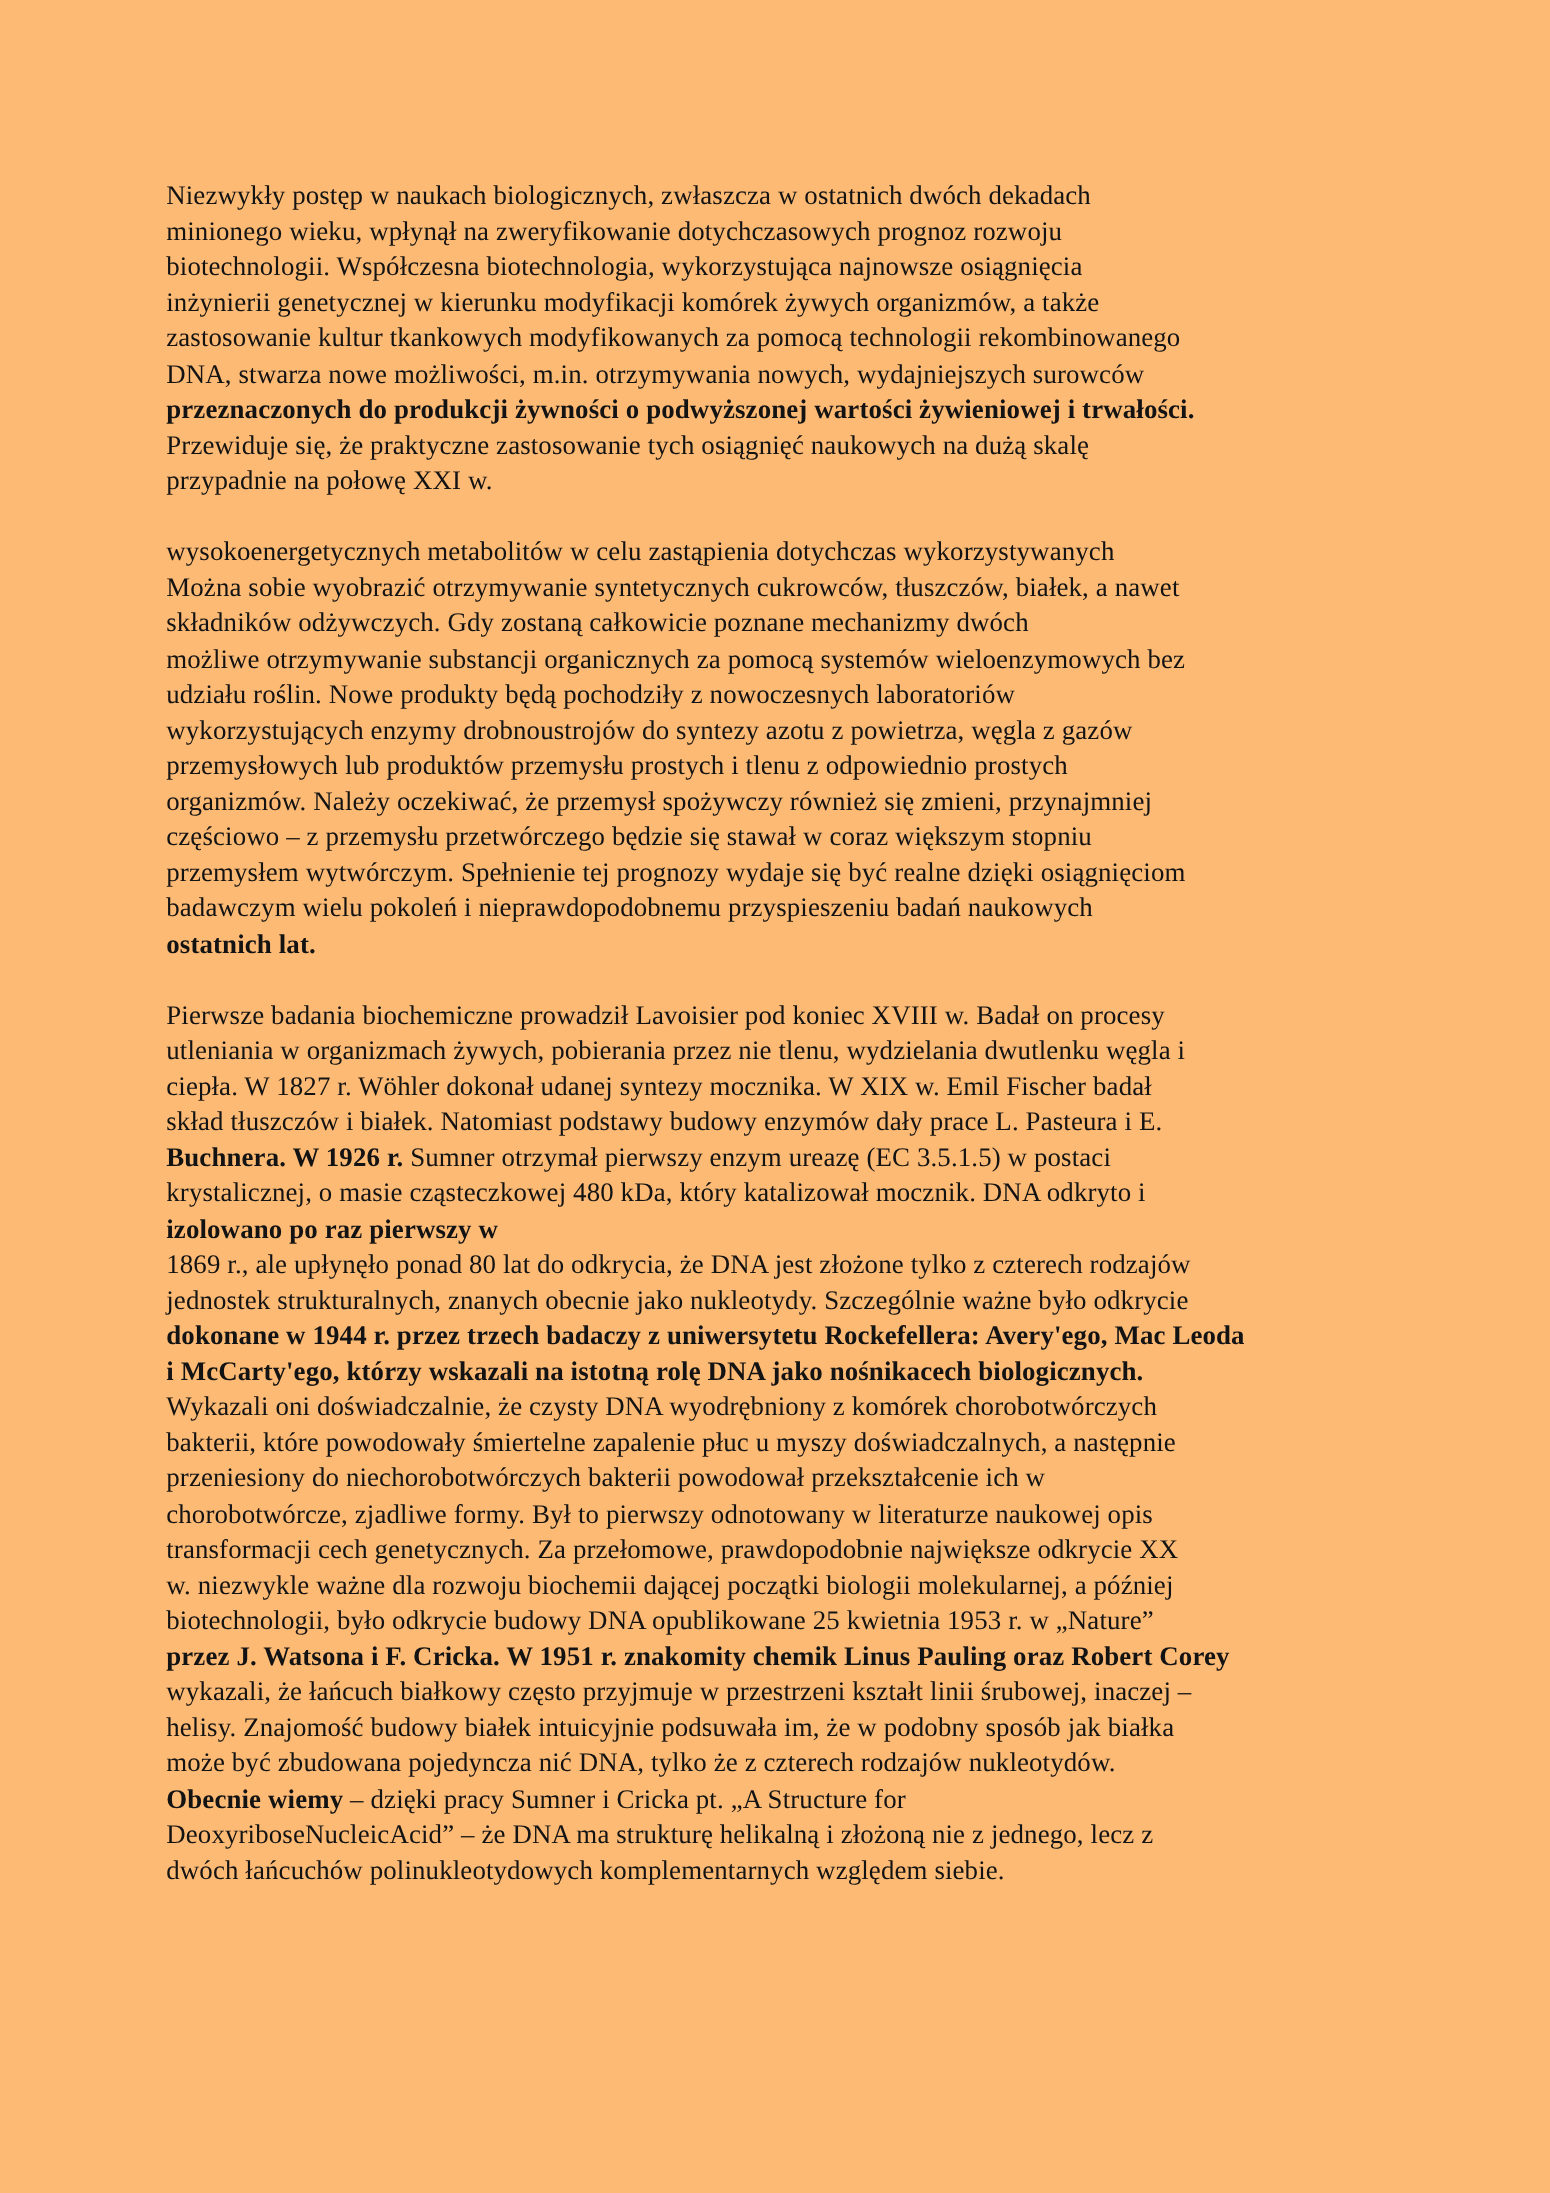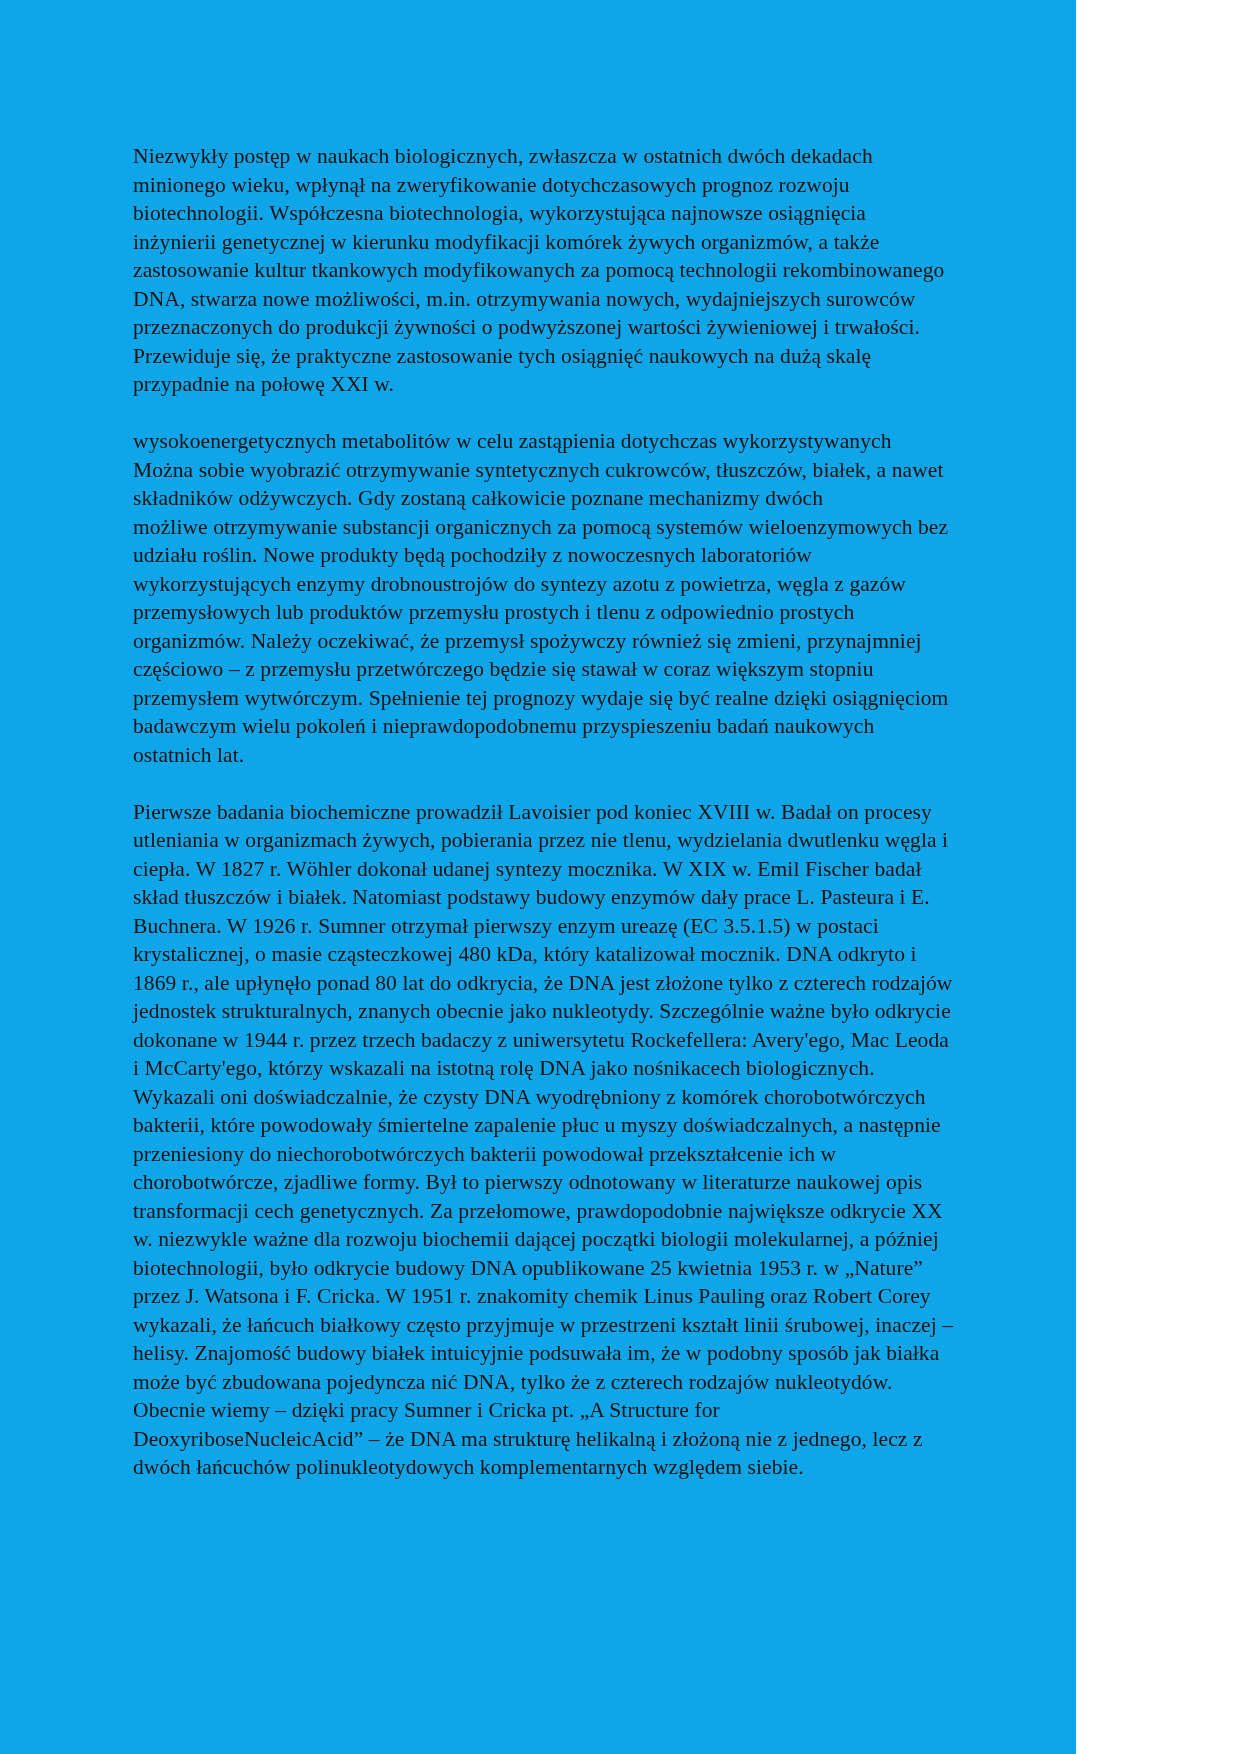--- a/index.html
+++ b/index.html
@@ -9,44 +9,44 @@
   }
   body {
     width: 1240px;
     height: 1754px;
     position: relative;
     overflow: hidden;
   }
   .page {
     position: absolute;
     left: 0; top: 0;
-    width: 1076px;
+    width: 1240px;
     height: 1754px;
-    background: #0ea5e9;
+    background: #fdba74;
   }
   .content {
     position: absolute;
     left: 133px;
     top: 142px;
     width: 990px;
     font-family: "Liberation Serif", "DejaVu Serif", serif;
     font-size: 21.5px;
     line-height: 28.5px;
     color: #131313;
     letter-spacing: 0.1px;
   }
   .paragraph {
     margin: 0 0 28.5px 0;
   }
   .line {
     height: 28.5px;
     white-space: nowrap;
   }
   .seg-bold {
-    font-weight: normal;
+    font-weight: bold;
   }
 </style>
 </head>
 <body>
 
 <div class="page">
   <div class="content" id="document-content" style="color: rgb(19, 19, 19);">
       <div class="paragraph">
         <div class="line"><span class="seg-normal">Niezwykły postęp w naukach biologicznych, zwłaszcza w ostatnich dwóch dekadach</span></div>
         <div class="line"><span class="seg-normal">minionego wieku, wpłynął na zweryfikowanie dotychczasowych prognoz rozwoju</span></div>
@@ -72,20 +72,21 @@
         <div class="line"><span class="seg-normal">badawczym wielu pokoleń i nieprawdopodobnemu przyspieszeniu badań naukowych</span></div>
         <div class="line"><span class="seg-bold">ostatnich lat.</span></div>
       </div>
       <div class="paragraph">
         <div class="line"><span class="seg-normal">Pierwsze badania biochemiczne prowadził Lavoisier pod koniec XVIII w. Badał on procesy</span></div>
         <div class="line"><span class="seg-normal">utleniania w organizmach żywych, pobierania przez nie tlenu, wydzielania dwutlenku węgla i</span></div>
         <div class="line"><span class="seg-normal">ciepła. W 1827 r. Wöhler dokonał udanej syntezy mocznika. W XIX w. Emil Fischer badał</span></div>
         <div class="line"><span class="seg-normal">skład tłuszczów i białek. Natomiast podstawy budowy enzymów dały prace L. Pasteura i E.</span></div>
         <div class="line"><span class="seg-bold">Buchnera. W 1926 r.</span><span class="seg-normal"> Sumner otrzymał pierwszy enzym ureazę (EC 3.5.1.5) w postaci</span></div>
         <div class="line"><span class="seg-normal">krystalicznej, o masie cząsteczkowej 480 kDa, który katalizował mocznik. DNA odkryto i</span></div>
+        <div class="line"><span class="seg-bold">izolowano po raz pierwszy w</span></div>
         <div class="line"><span class="seg-normal">1869 r., ale upłynęło ponad 80 lat do odkrycia, że DNA jest złożone tylko z czterech rodzajów</span></div>
         <div class="line"><span class="seg-normal">jednostek strukturalnych, znanych obecnie jako nukleotydy. Szczególnie ważne było odkrycie</span></div>
         <div class="line"><span class="seg-bold">dokonane w 1944 r. przez trzech badaczy z uniwersytetu Rockefellera: Avery'ego, Mac Leoda</span></div>
         <div class="line"><span class="seg-bold">i McCarty'ego, którzy wskazali na istotną rolę DNA jako nośnikacech biologicznych.</span></div>
         <div class="line"><span class="seg-normal">Wykazali oni doświadczalnie, że czysty DNA wyodrębniony z komórek chorobotwórczych</span></div>
         <div class="line"><span class="seg-normal">bakterii, które powodowały śmiertelne zapalenie płuc u myszy doświadczalnych, a następnie</span></div>
         <div class="line"><span class="seg-normal">przeniesiony do niechorobotwórczych bakterii powodował przekształcenie ich w</span></div>
         <div class="line"><span class="seg-normal">chorobotwórcze, zjadliwe formy. Był to pierwszy odnotowany w literaturze naukowej opis</span></div>
         <div class="line"><span class="seg-normal">transformacji cech genetycznych. Za przełomowe, prawdopodobnie największe odkrycie XX</span></div>
         <div class="line"><span class="seg-normal">w. niezwykle ważne dla rozwoju biochemii dającej początki biologii molekularnej, a później</span></div>

